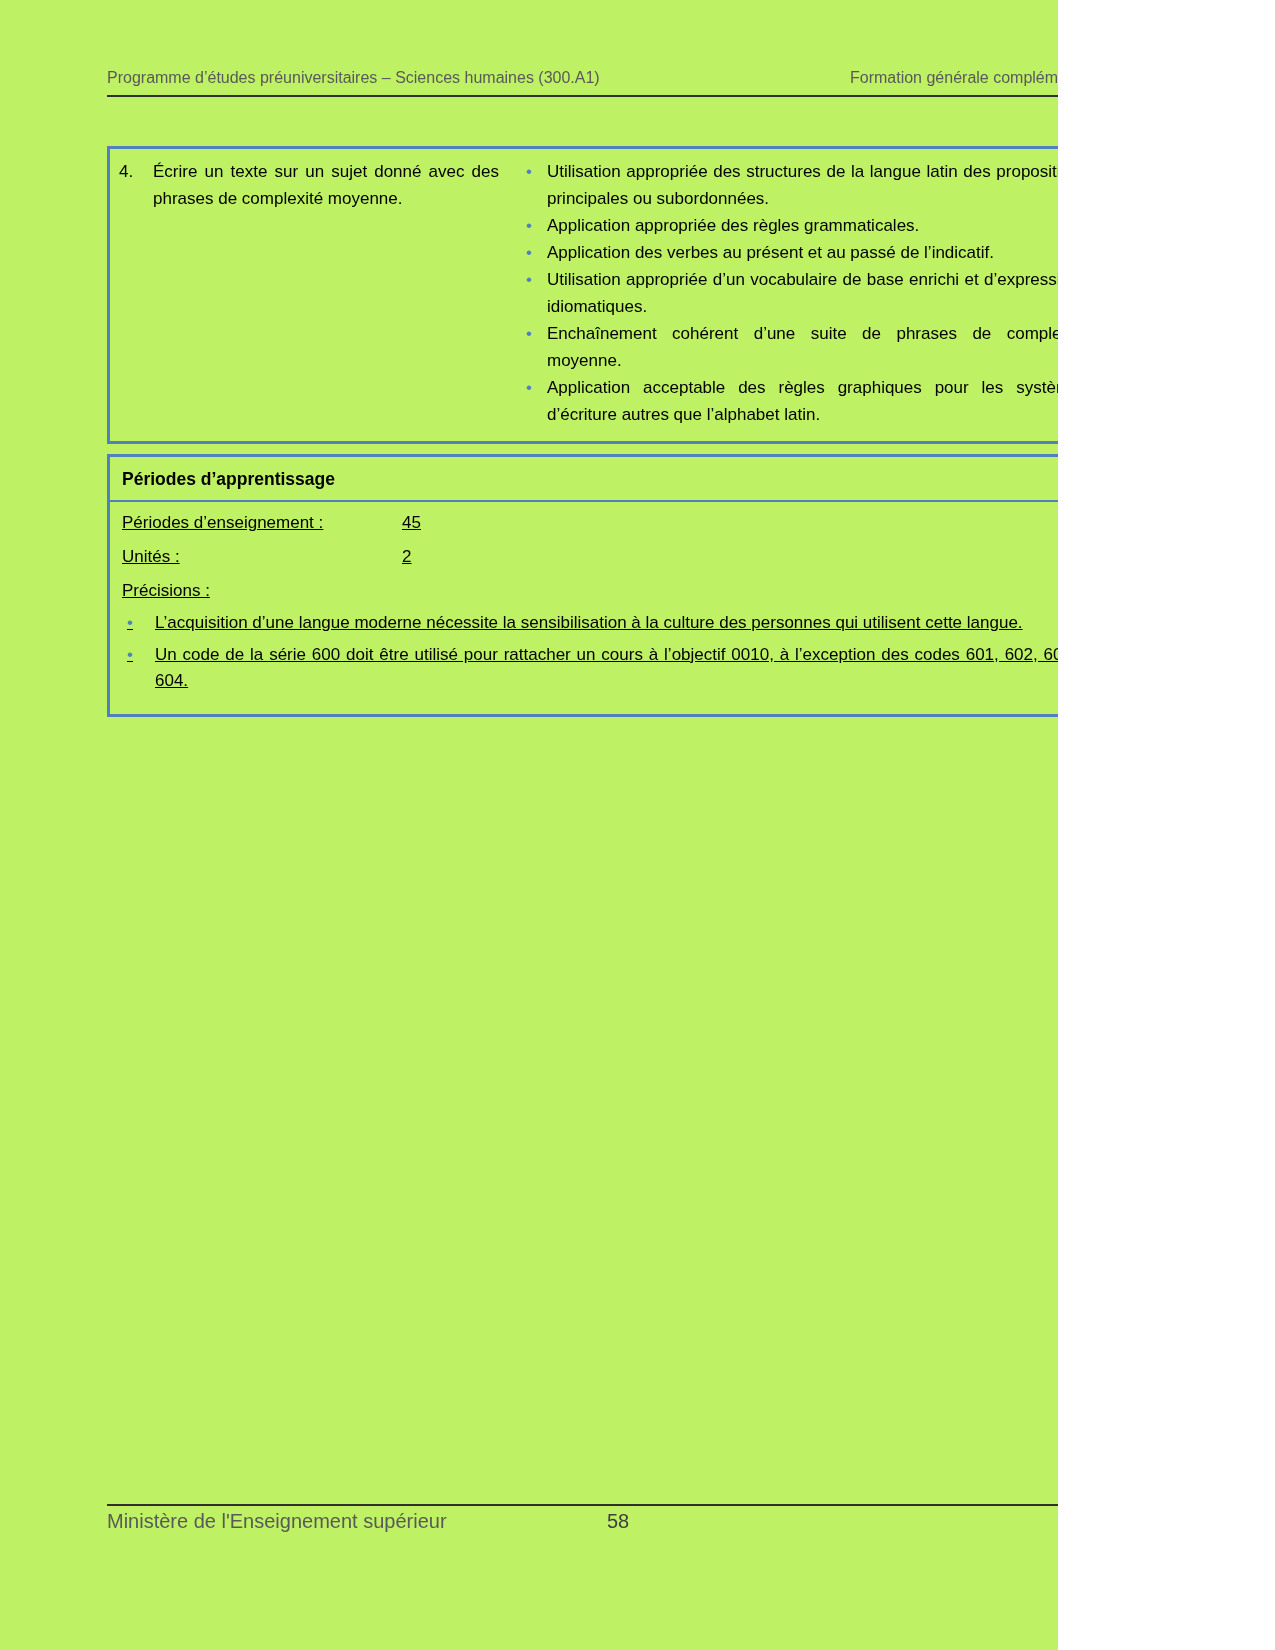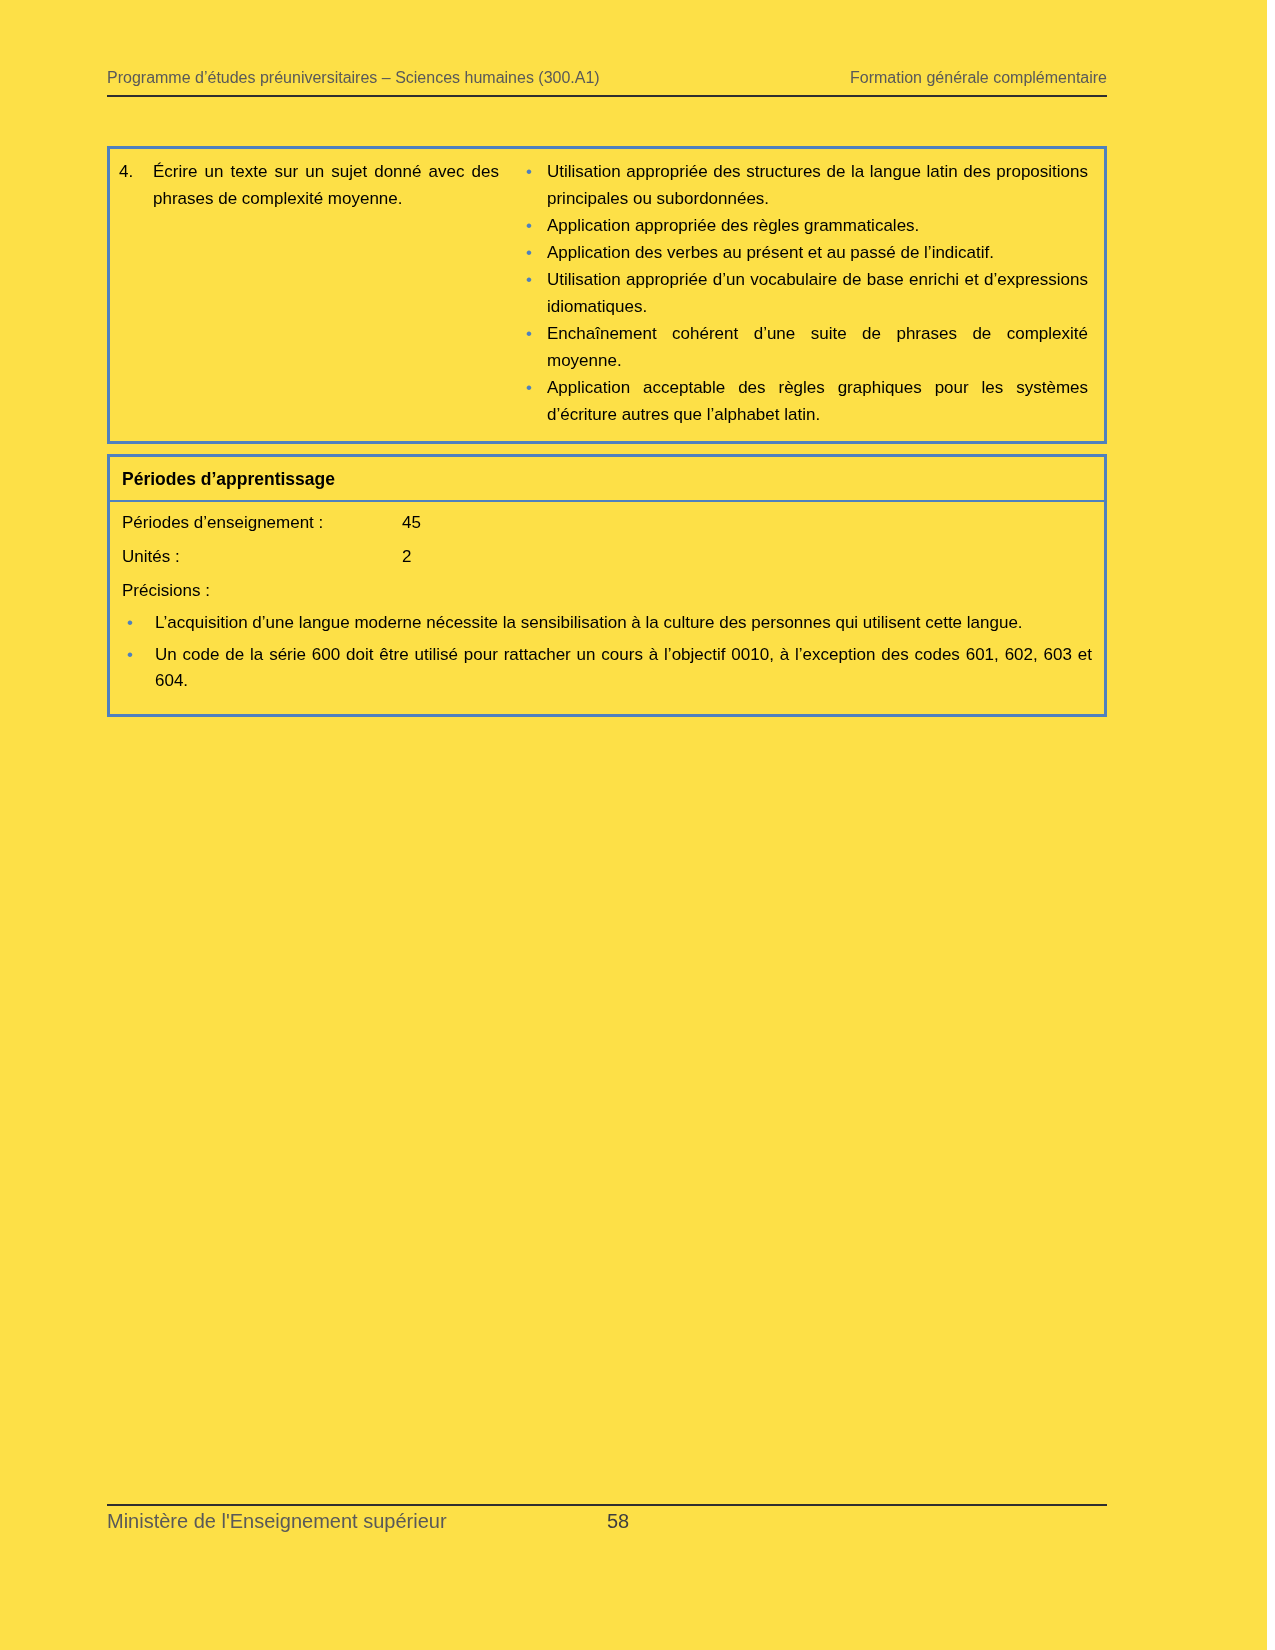--- a/index.html
+++ b/index.html
@@ -4,23 +4,23 @@
 <style>
   :root{
     --accent:#4f81bd;
     --gray-text:#595959;
     --ink:#1a1a1a;
   }
   *{ box-sizing:border-box; }
   html,body{ margin:0; padding:0; background:#ffffff; }
   .page{
     position:relative;
-    width:1267px;
+    width:1058px;
     height:1650px;
-    background:#fde047;
+    background:#bef264;
     font-family:"Liberation Sans", sans-serif;
     font-size:17px;
     line-height:27px;
     color:#000;
     overflow:hidden;
   }
   .content{
     position:absolute;
     left:107px;
     top:0;
@@ -82,20 +82,21 @@
     margin-top:10px;
   }
   .act-title{
     font-weight:bold;
     font-size:17.5px;
     padding:9px 12px 7px;
     border-bottom:2px solid var(--accent);
   }
   .act-body{
     padding:0 12px 20px 12px;
+    text-decoration:underline;
   }
   .act-row{
     display:flex;
     margin-top:7px;
   }
   .act-label{
     width:280px;
     flex:none;
   }
   .act-value{ flex:1; }

